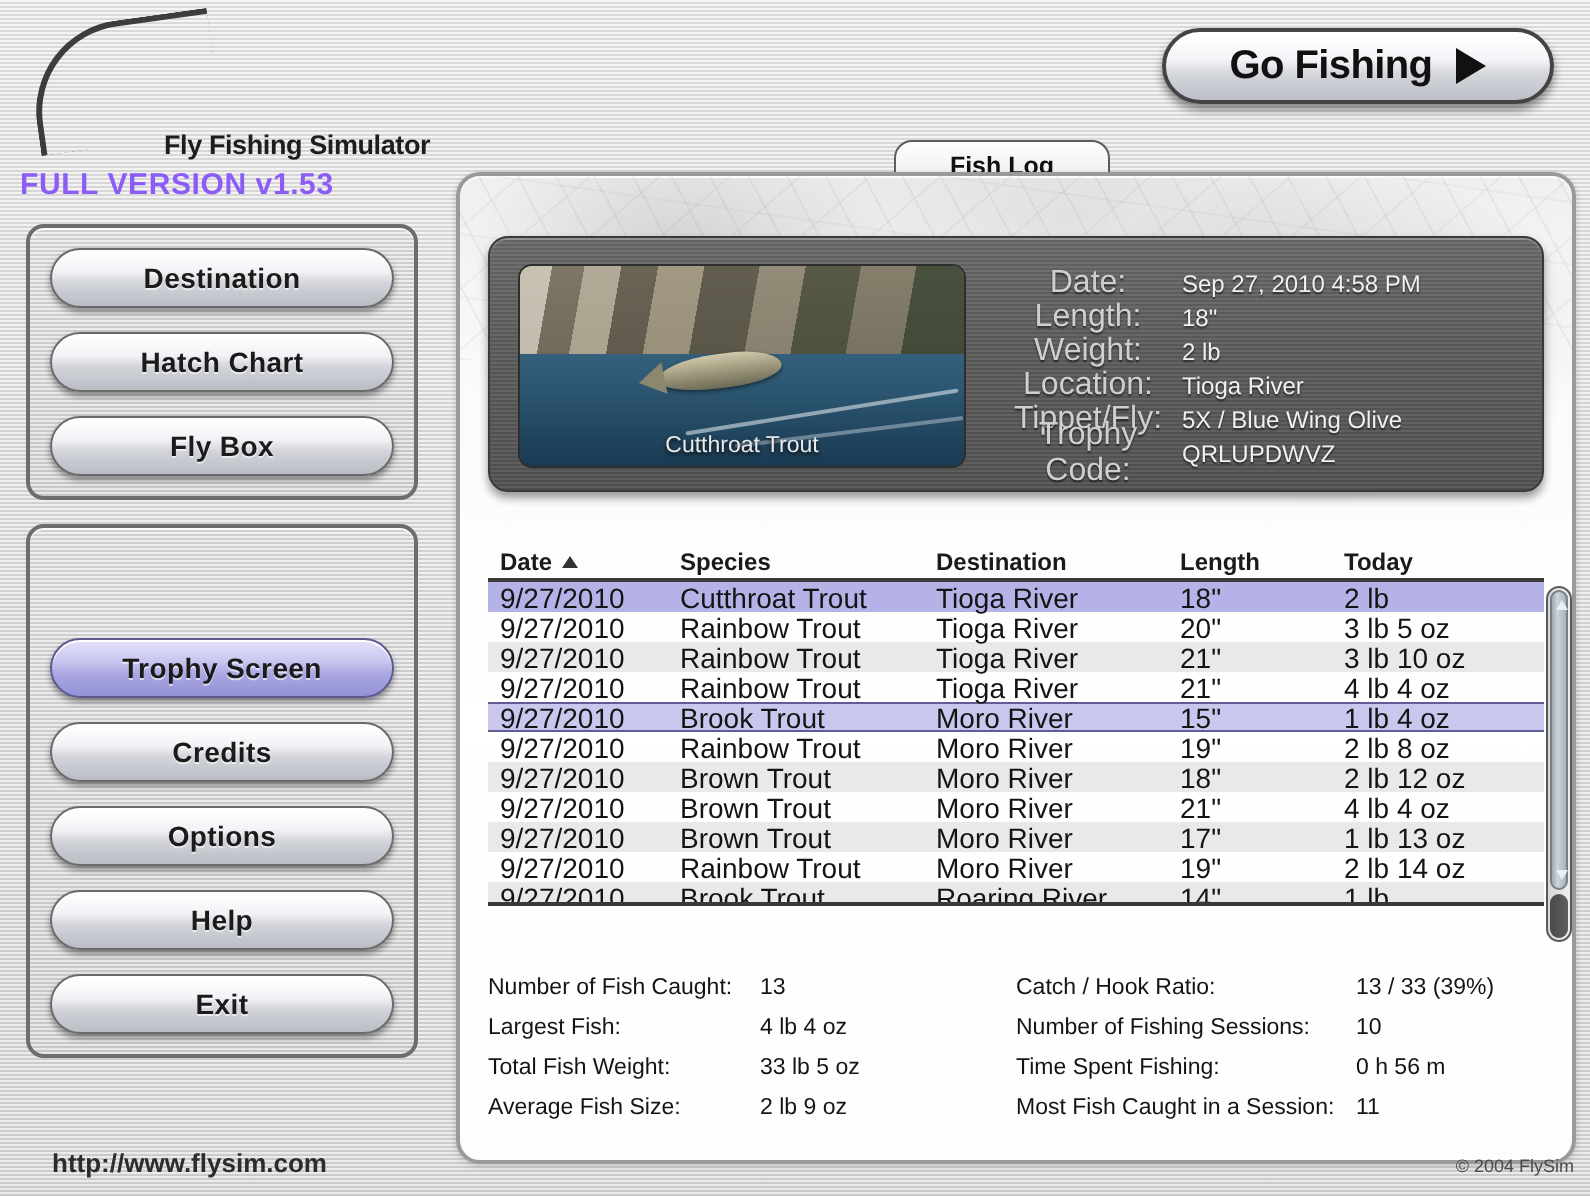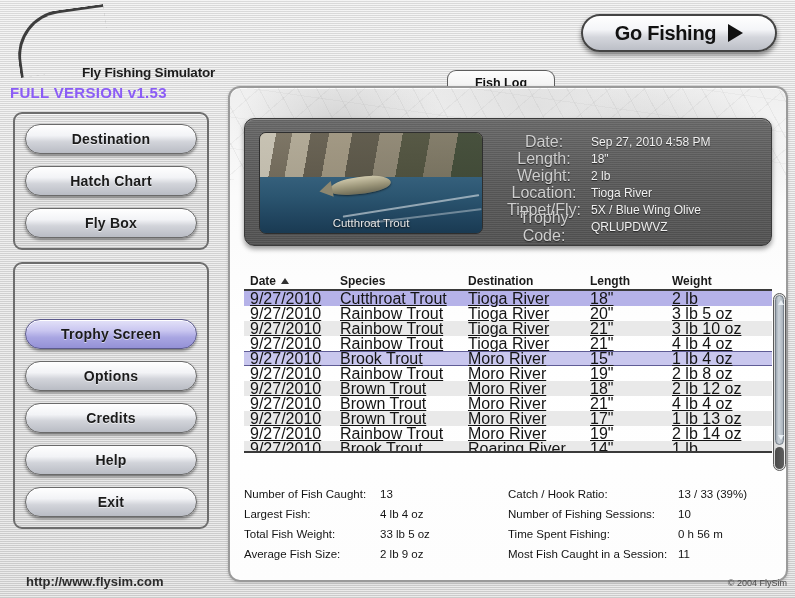--- a/index.html
+++ b/index.html
@@ -146,21 +146,21 @@
   .dval{ font-size:12px; color:#f0f0f0; text-shadow:0 1px 1px rgba(0,0,0,.6); }
 
   
   #table-wrap{ position:absolute; left:14px; top:186px; width:528px; height:196px; }
   #thead{ display:flex; height:17px; border-bottom:2px solid #3a3a3a;
     font-size:12px; font-weight:bold; color:#1a1a1a; align-items:flex-end; }
   #thead > div{ padding-bottom:1px; }
   .c0{ width:96px; padding-left:6px; } .c1{ width:128px; } .c2{ width:122px; }
   .c3{ width:82px; } .c4{ flex:1; }
   #tbody{ height:162px; border-bottom:2px solid #3a3a3a; overflow:hidden; position:relative; }
-  .trow{ display:flex; height:15px; align-items:center; font-size:16px; color:#141414;text-decoration:underline; }
+  .trow{ display:flex; height:15px; align-items:center; font-size:14px; color:#141414; }
   .trow.alt{ background:#e9e9e9; }
   .trow.sel{ background:#b5b2e8; }
   .trow.sel2{ background:#c9c7ee; border-top:1px solid #5f5c96; border-bottom:1px solid #5f5c96; }
   .sort-arrow{ display:inline-block; width:0;height:0;
     border-left:4px solid transparent;border-right:4px solid transparent;border-bottom:6px solid #333;
     margin-left:5px; vertical-align:1px; }
 
   #scroll{ position:absolute; right:-14px; top:19px; width:13px; height:178px;
     border-radius:7px; border:1px solid #5a5a5a;
     background:linear-gradient(90deg,#d7d7d7,#efefef); }
@@ -196,22 +196,22 @@
   <div class="version">FULL VERSION v1.53</div>
 
   <div class="btn-group" id="group-main">
     <div class="sbtn">Destination</div>
     <div class="sbtn">Hatch Chart</div>
     <div class="sbtn">Fly Box</div>
   </div>
 
   <div class="btn-group" id="group-util">
     <div class="sbtn sel">Trophy Screen</div>
+    <div class="sbtn">Credits</div>
     <div class="sbtn">Options</div>
-    <div class="sbtn">Credits</div>
     <div class="sbtn">Help</div>
     <div class="sbtn">Exit</div>
   </div>
 
   <div class="url">http://www.flysim.com</div>
 </div>
 
 <div id="gofish">
   <span class="lbl">Go Fishing</span>
   <span class="tri"></span>
@@ -262,21 +262,21 @@
       </div>
     </div>
   </div>
 
   <div id="table-wrap">
     <div id="thead">
       <div class="c0"><span>Date</span><span class="sort-arrow"></span></div>
       <div class="c1">Species</div>
       <div class="c2">Destination</div>
       <div class="c3">Length</div>
-      <div class="c4">Weight</div>
+      <div class="c4">Today</div>
     </div>
     <div id="tbody">
         <div class="trow sel">
           <div class="c0">9/27/2010</div>
           <div class="c1">Cutthroat Trout</div>
           <div class="c2">Tioga River</div>
           <div class="c3">18"</div>
           <div class="c4">2 lb</div>
         </div>
         <div class="trow ">

